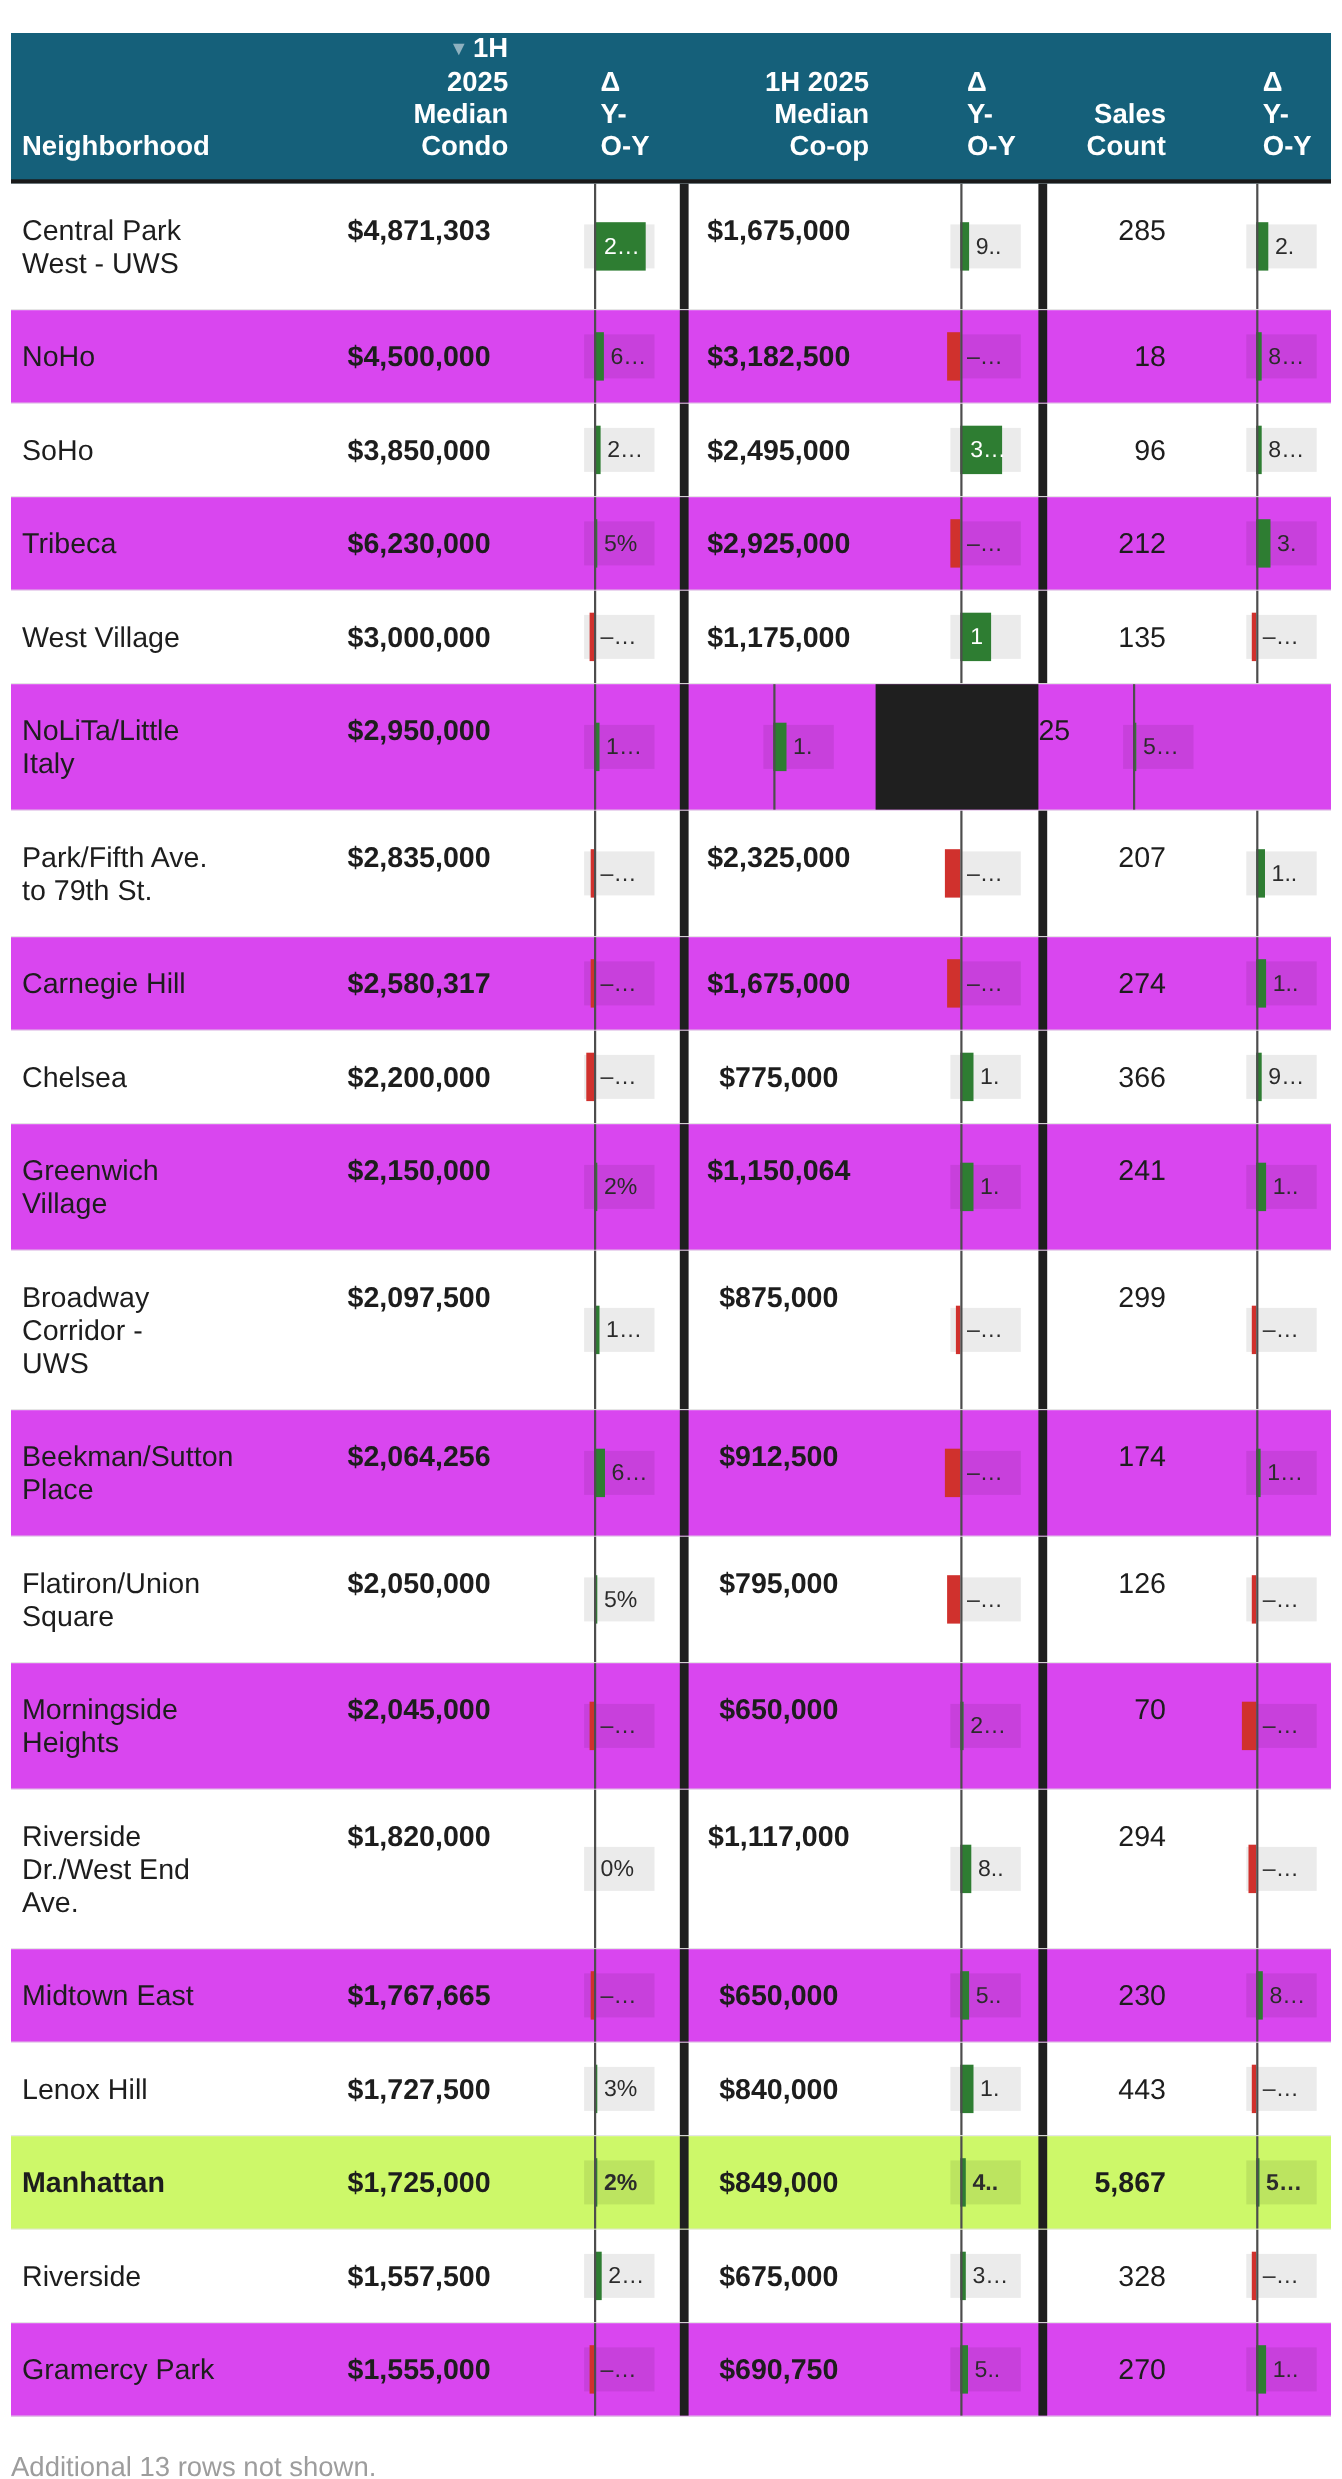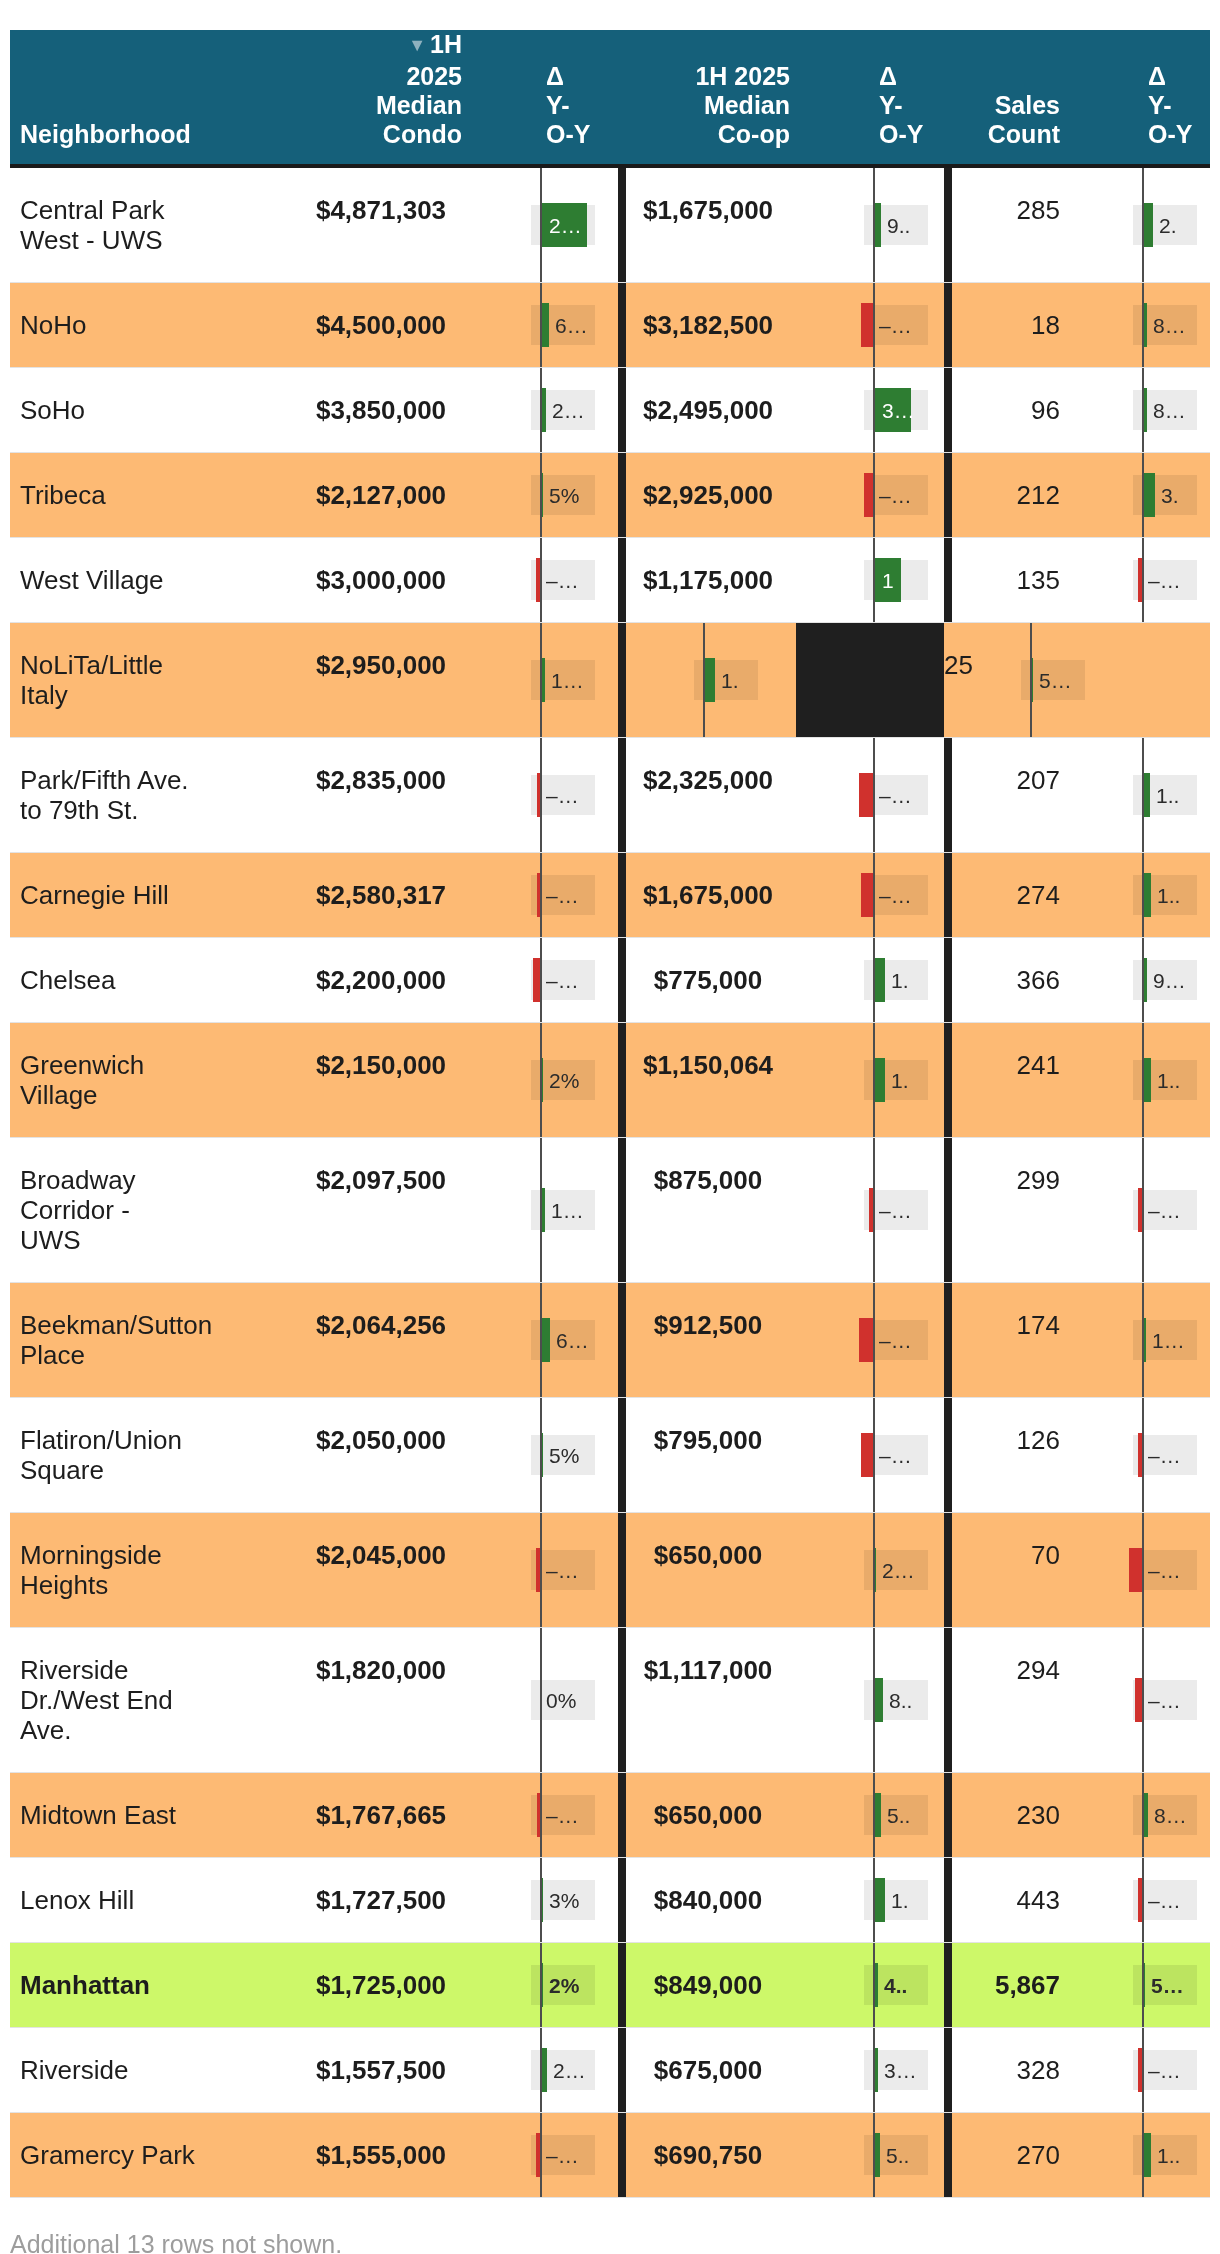--- a/index.html
+++ b/index.html
@@ -27,21 +27,21 @@
   .hc .w-condo{max-width:100px;}
   .hc .w-coop{max-width:112px;}
   .hc .w-sales{max-width:84px;}
   .hc.c-delta .wrap{max-width:48px;text-align:left;}
   .hc.d1{padding-left:76px;}
   .hc.d2{padding-left:83px;}
   .hc.d3{padding-left:84px;}
   .sort{font-size:18px;color:#8EB1BF;margin-right:4px;position:relative;top:-2px;}
   
   .row{border-bottom:1px solid #e3e3e3;font-size:26px;line-height:30px;background:#fff;position:relative;}
-  .row.alt{background:#fdba74;}
+  .row.alt{background:#d946ef;}
   .row.highlight{background:#CDF869;font-weight:bold;}
   .cell{padding:27px 0;}
   .cell.name{padding-left:10px;}
   .nm{display:inline-block;max-width:176px;}
   .cell.money{text-align:center;font-weight:bold;padding-right:8px;}
   .cell.money.coop{padding-right:6px;}
   .cell.count{text-align:right;padding-right:4px;}
   .divider{background:#1F1F1F;}
   
   .cell.delta{position:relative;padding:0;}
@@ -186,21 +186,21 @@
       <span class="bar" style="width: 5px; background: rgb(46, 125, 50); left: 78px;"></span>
       <span class="axis"></span>
       <span class="dlabel" style="left: 89px;">8…</span>
     </div>
   </div>
       <div class="grid row alt">
     <div class="cell name">
       <span class="nm">Tribeca</span>
     </div>
     <div class="cell money">
-      <span>$2,127,000</span>
+      <span>$6,230,000</span>
     </div>
     <div class="cell delta d1">
       <span class="chip"></span>
       <span class="bar" style="width: 3px; background: rgb(46, 125, 50); left: 70px;"></span>
       <span class="axis"></span>
       <span class="dlabel" style="left: 79px;">5%</span>
     </div>
     <div class="divider"></div>
     <div class="cell money coop">
       <span>$2,925,000</span>

